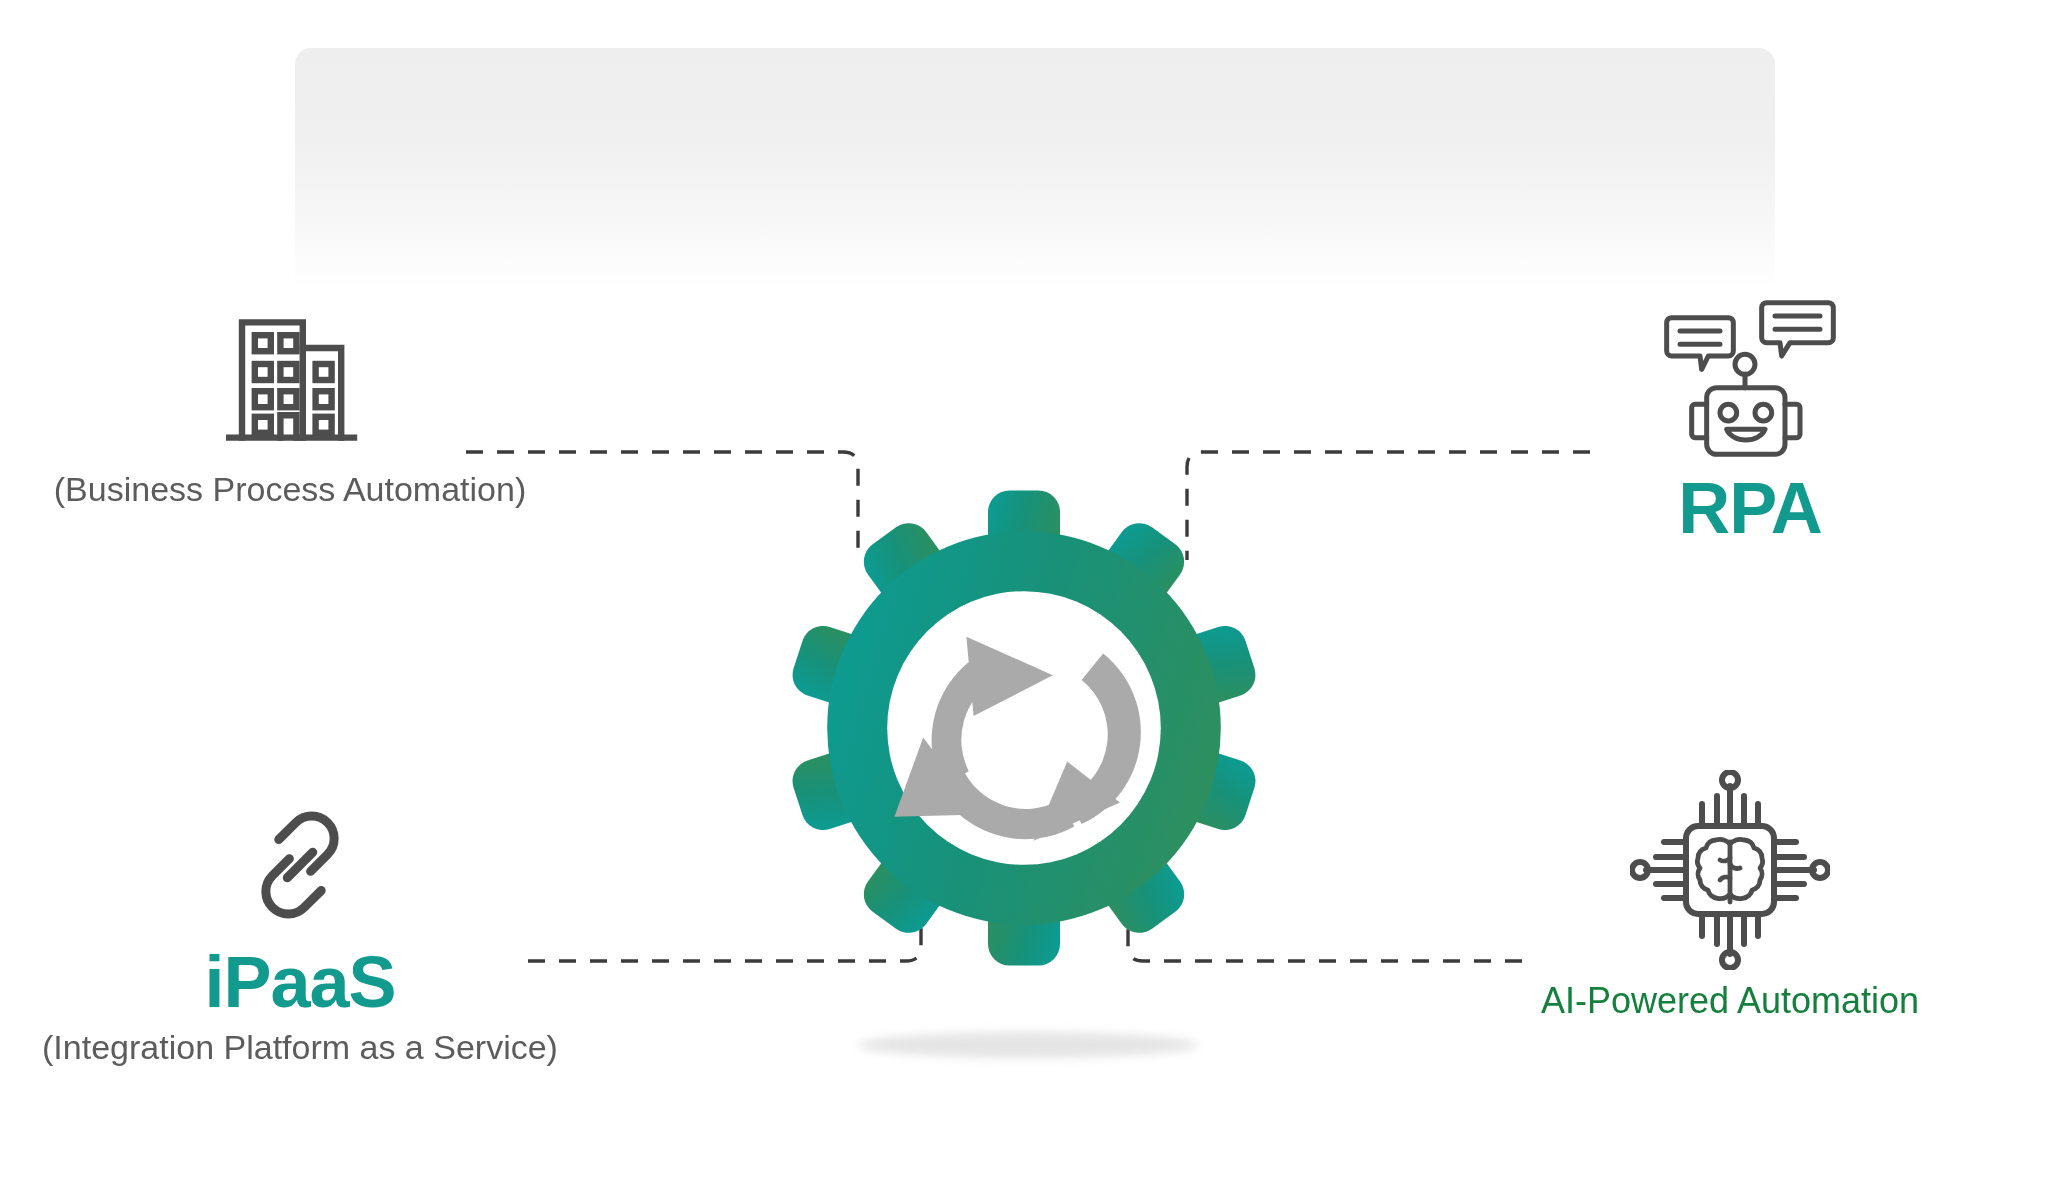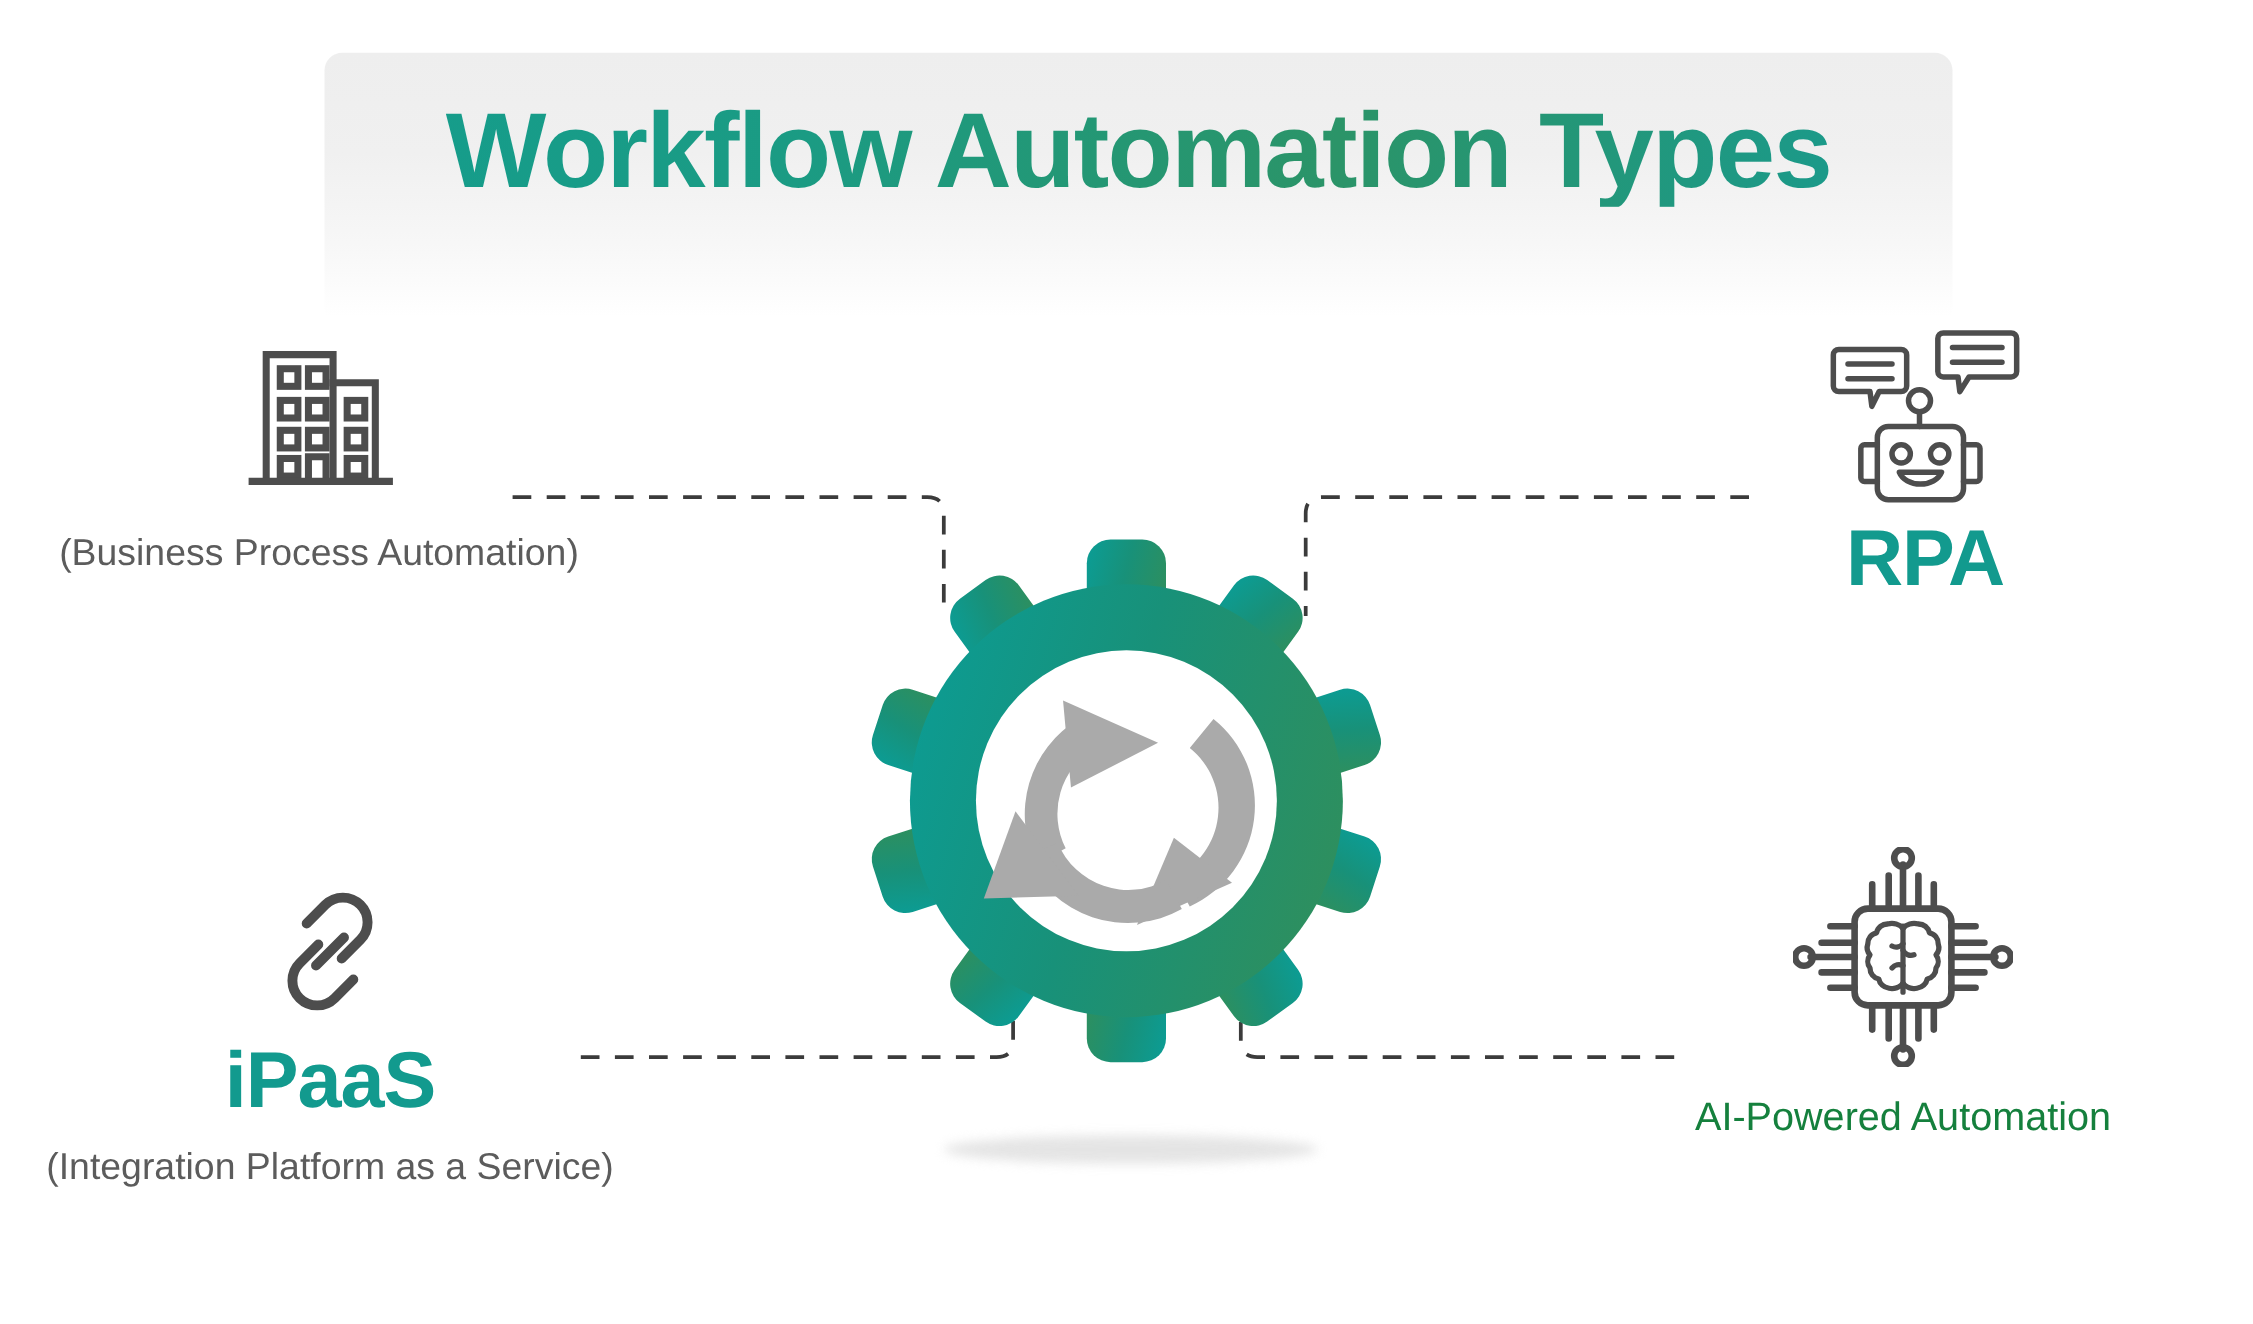--- a/index.html
+++ b/index.html
@@ -60,21 +60,21 @@
     font-weight: bold;
     color: #129a8e;
     letter-spacing: -1px;
     line-height: 1;
     margin-top: 6px;
   }
   .quad-caption {
     font-size: 34px;
     color: #5c5c5c;
     line-height: 1.15;
-    margin-top: 24px;
+    margin-top: 10px;
     white-space: nowrap;
   }
   .quad-caption.plain {
     font-size: 36px;
     color: #15803d;
   }
 
   #quad-bpa   { left: 0px;    top: 300px;  width: 580px; }
   #quad-rpa   { left: 1460px; top: 296px;  width: 580px; }
   #quad-ipaas { left: 10px;   top: 790px;  width: 580px; }
@@ -116,21 +116,20 @@
     stroke-dasharray: 17 14;
     stroke-linecap: butt;
   }
 </style>
 </head>
 <body>
 
 <div id="stage">
 
   <div id="header-panel"></div>
-  <div id="page-title">Workflow Automation Types</div>
 
   <svg id="connectors" viewBox="0 0 2048 1204">
     <path class="conn" d="M 466 452 L 843 452 Q 858 452 858 467 L 858 560"></path>
     <path class="conn" d="M 1590 452 L 1202 452 Q 1187 452 1187 467 L 1187 560"></path>
     <path class="conn" d="M 528 961 L 906 961 Q 921 961 921 946 L 921 880"></path>
     <path class="conn" d="M 1522 961 L 1143 961 Q 1128 961 1128 946 L 1128 880"></path>
   </svg>
 
   <div id="gear-shadow"></div>
 

